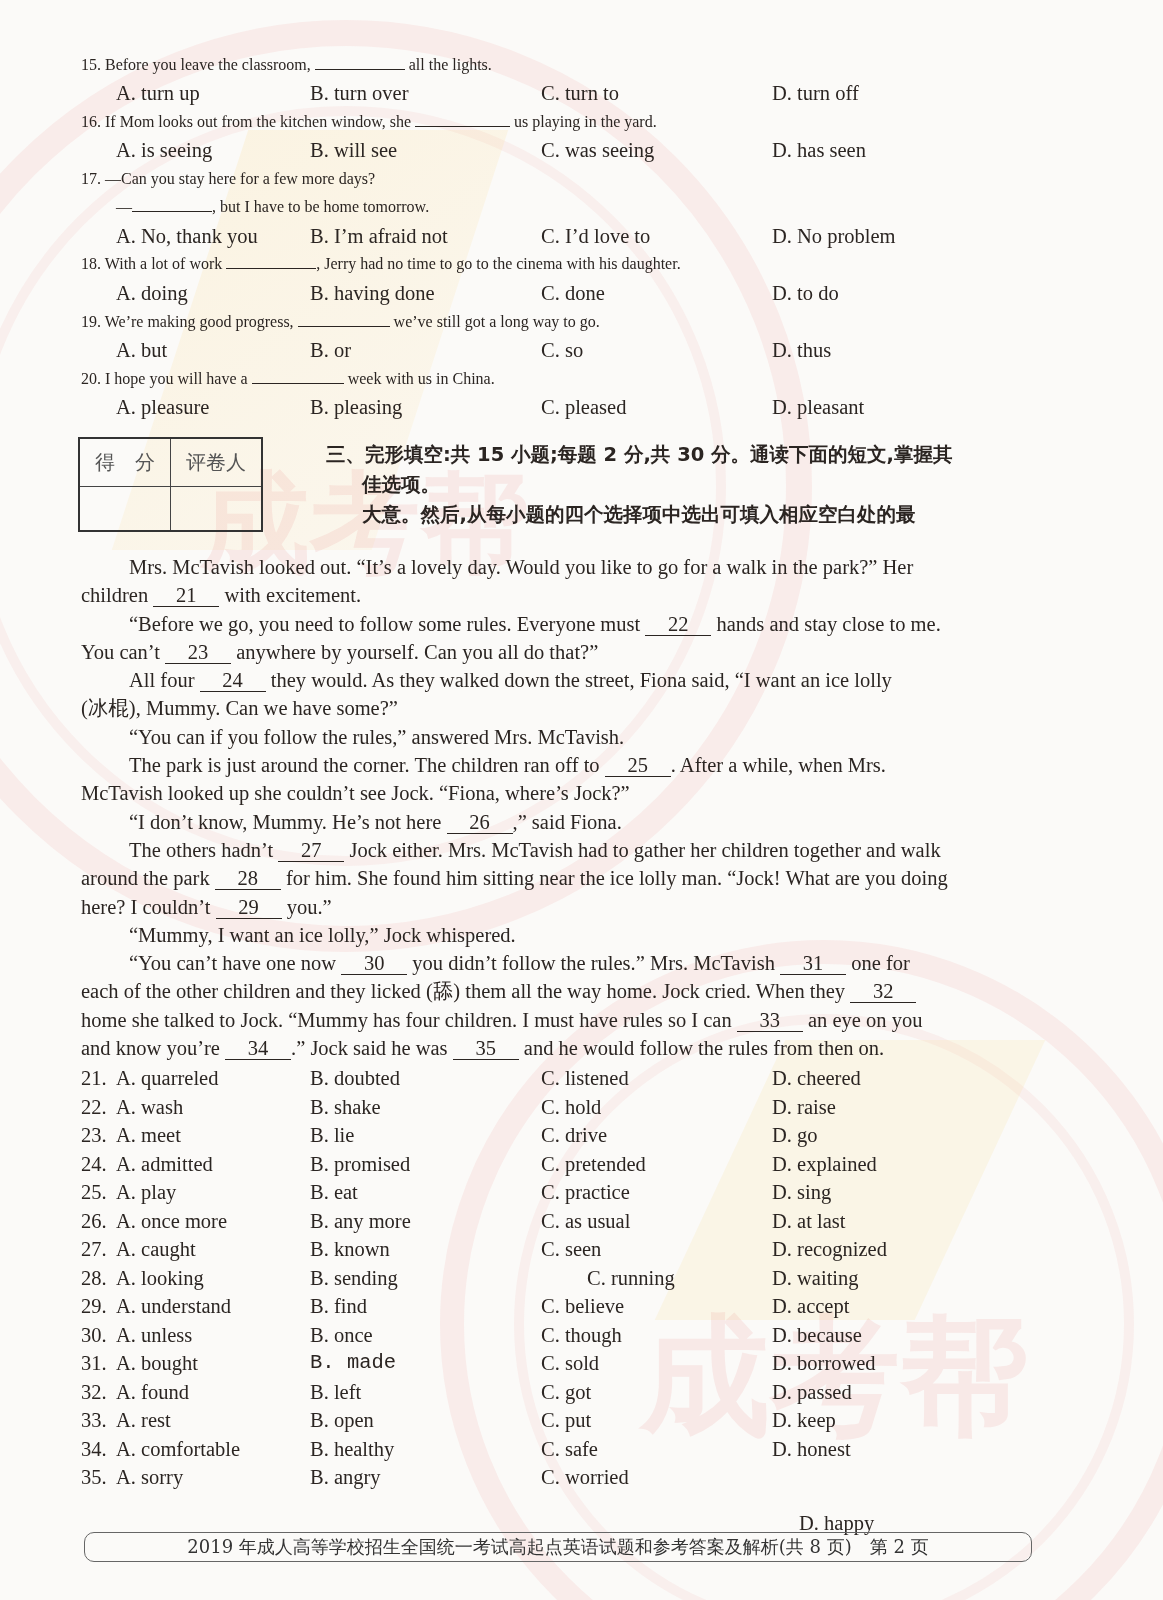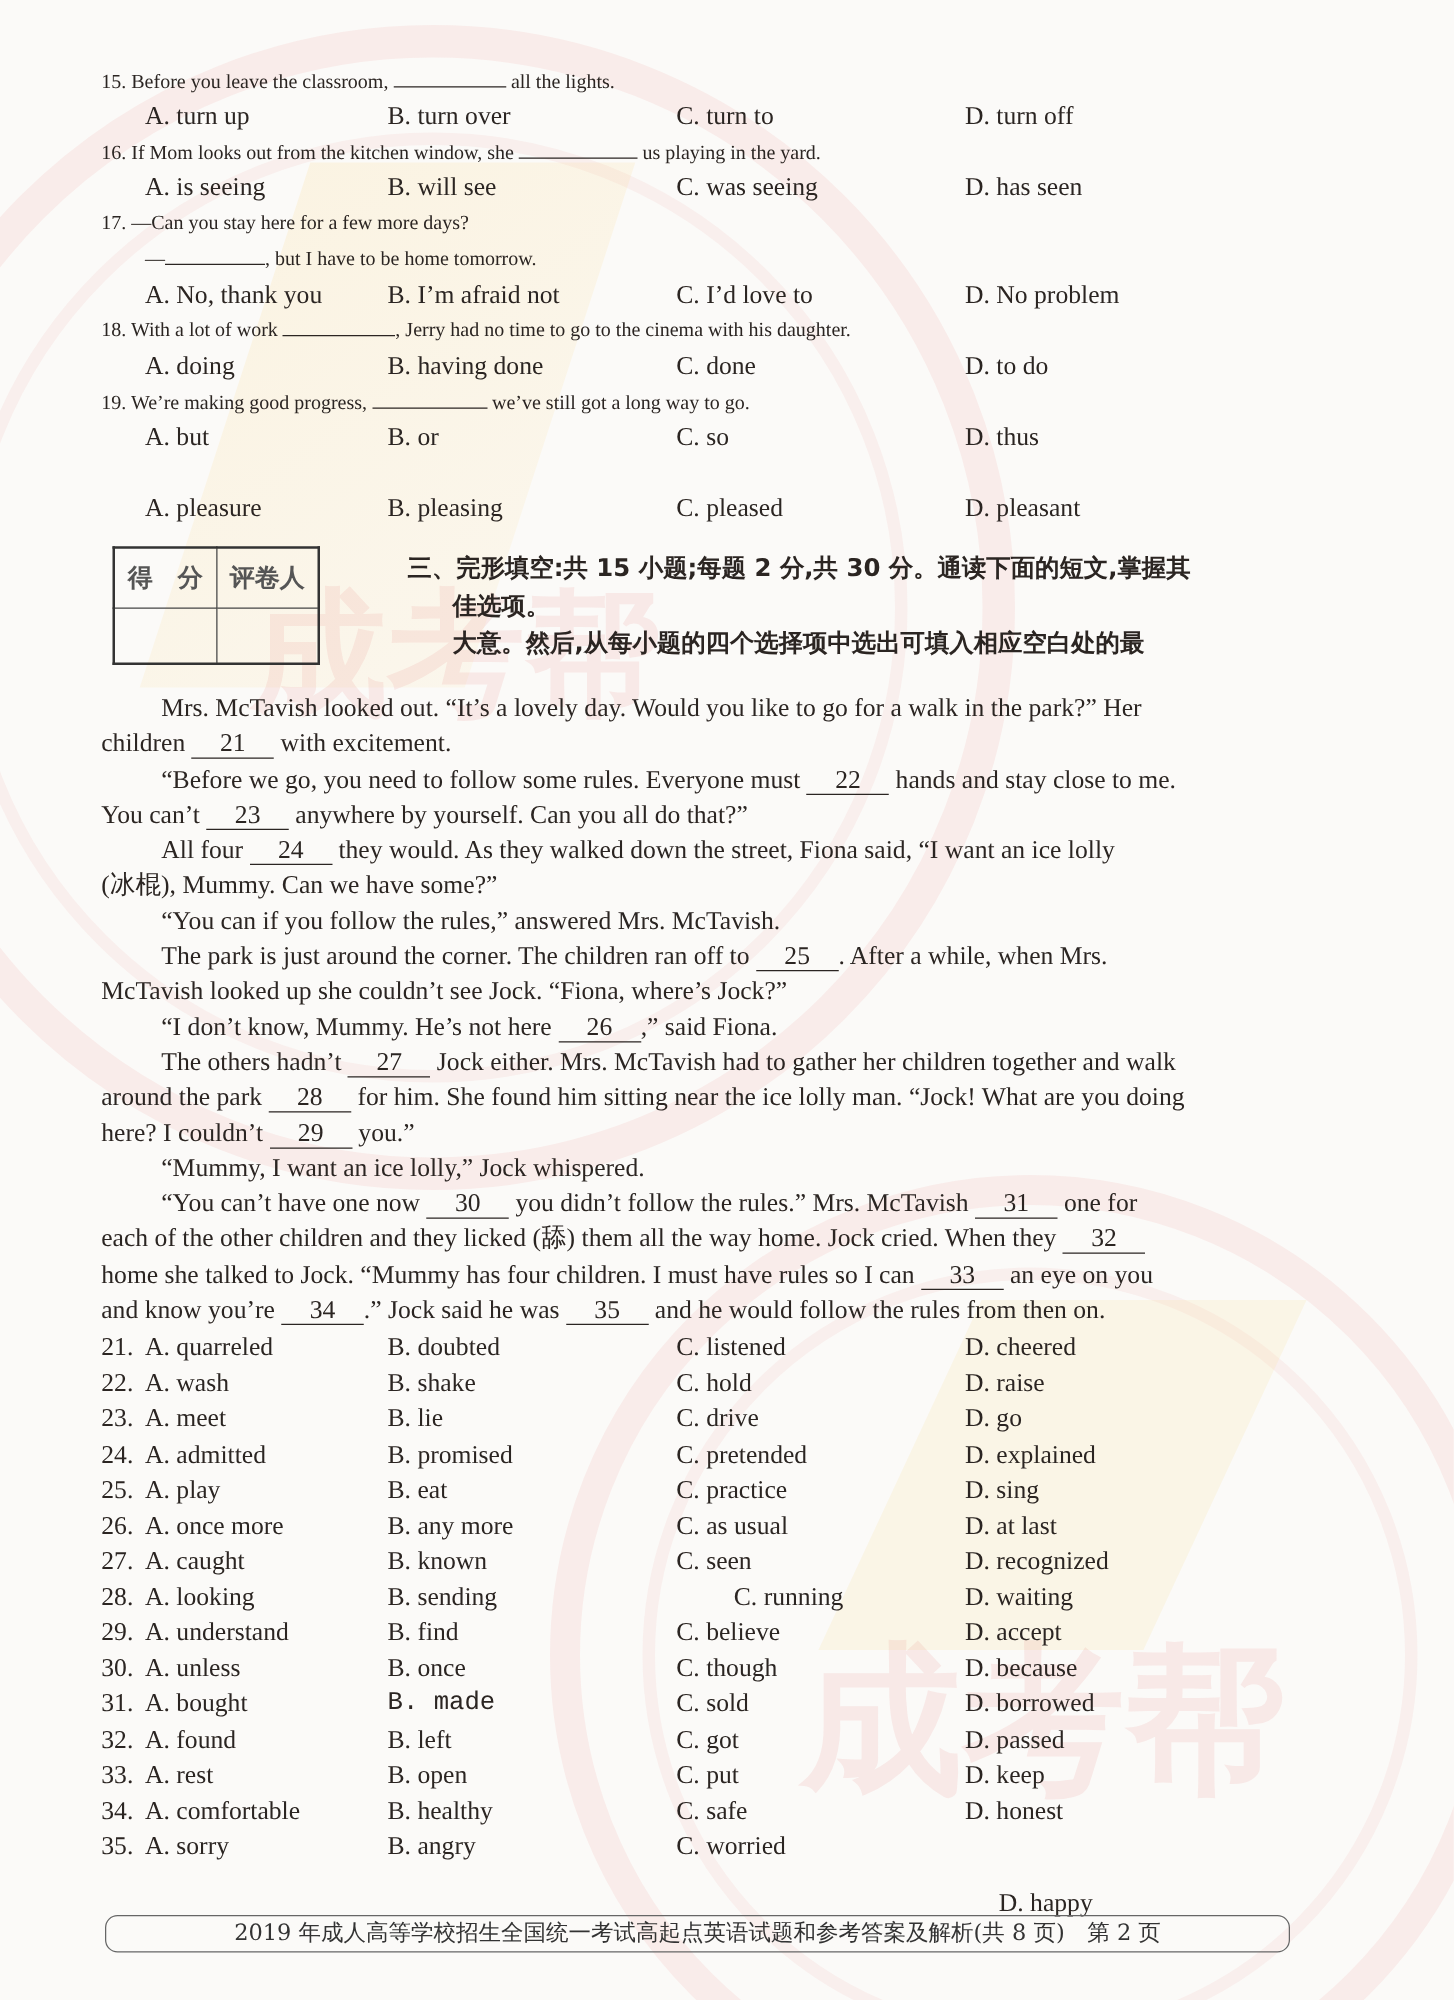--- a/index.html
+++ b/index.html
@@ -28,22 +28,22 @@
   .wm-text2 { left:640px; top:1290px; font-size:130px; color:rgba(225,90,90,0.10);
     font-family:"DejaVu Sans",sans-serif; font-weight:bold; }
 
   .content { position:absolute; left:0; top:0; width:100%; height:100%; }
   .line { position:absolute; font-size:16px; line-height:28px; white-space:nowrap; }
   .q { left:81px; }
   .opt { position:absolute; font-size:20.5px; line-height:28px; white-space:nowrap; }
   .blank { display:inline-block; border-bottom:1.3px solid #2b2522; height:18px; vertical-align:baseline; }
   .num-blank { display:inline-block; border-bottom:1.3px solid #2b2522; text-align:center; line-height:22px; }
 
-  .score-table { position:absolute; left:90px; top:437px; width:166px; height:95px;
-    border:2px solid #333; box-sizing:border-box; border-collapse:collapse;font-weight:bold; }
+  .score-table { position:absolute; left:78px; top:437px; width:185px; height:95px;
+    border:2px solid #333; box-sizing:border-box; border-collapse:collapse; }
   .score-table td { border:1.3px solid #444; text-align:center; font-family:"DejaVu Sans",sans-serif;
     font-size:20px; color:#555; }
   .score-table tr:first-child td { height:45px; }
 
   .section-head { position:absolute; left:326px; top:440px; width:720px;
     font-family:"DejaVu Sans",sans-serif; font-weight:bold; font-size:19.5px; line-height:30px; color:#2b2522; }
   .section-head .indent { padding-left:36px; display:block; }
 
   .para { position:absolute; left:81px; width:958px; font-size:20.5px; line-height:28.3px; text-align:justify; }
   .para .pl { display:block; white-space:nowrap; }
@@ -113,20 +113,26 @@
     <span>19.</span>
     <span>We’re making good progress,</span>
     <span class="blank" style="width:92px"></span>
     <span>we’ve still got a long way to go.</span>
   </div>
   <div class="opt" style="left:116px;top:336px">A. but</div>
   <div class="opt" style="left:310px;top:336px">B. or</div>
   <div class="opt" style="left:541px;top:336px">C. so</div>
   <div class="opt" style="left:772px;top:336px">D. thus</div>
 
+  <div class="line q" style="top:365px">
+    <span>20.</span>
+    <span>I hope you will have a</span>
+    <span class="blank" style="width:92px"></span>
+    <span>week with us in China.</span>
+  </div>
   <div class="opt" style="left:116px;top:393px">A. pleasure</div>
   <div class="opt" style="left:310px;top:393px">B. pleasing</div>
   <div class="opt" style="left:541px;top:393px">C. pleased</div>
   <div class="opt" style="left:772px;top:393px">D. pleasant</div>
 
   <table class="score-table">
     <tbody>
         <tr>
       <td>得　分</td>
       <td>评卷人</td>

